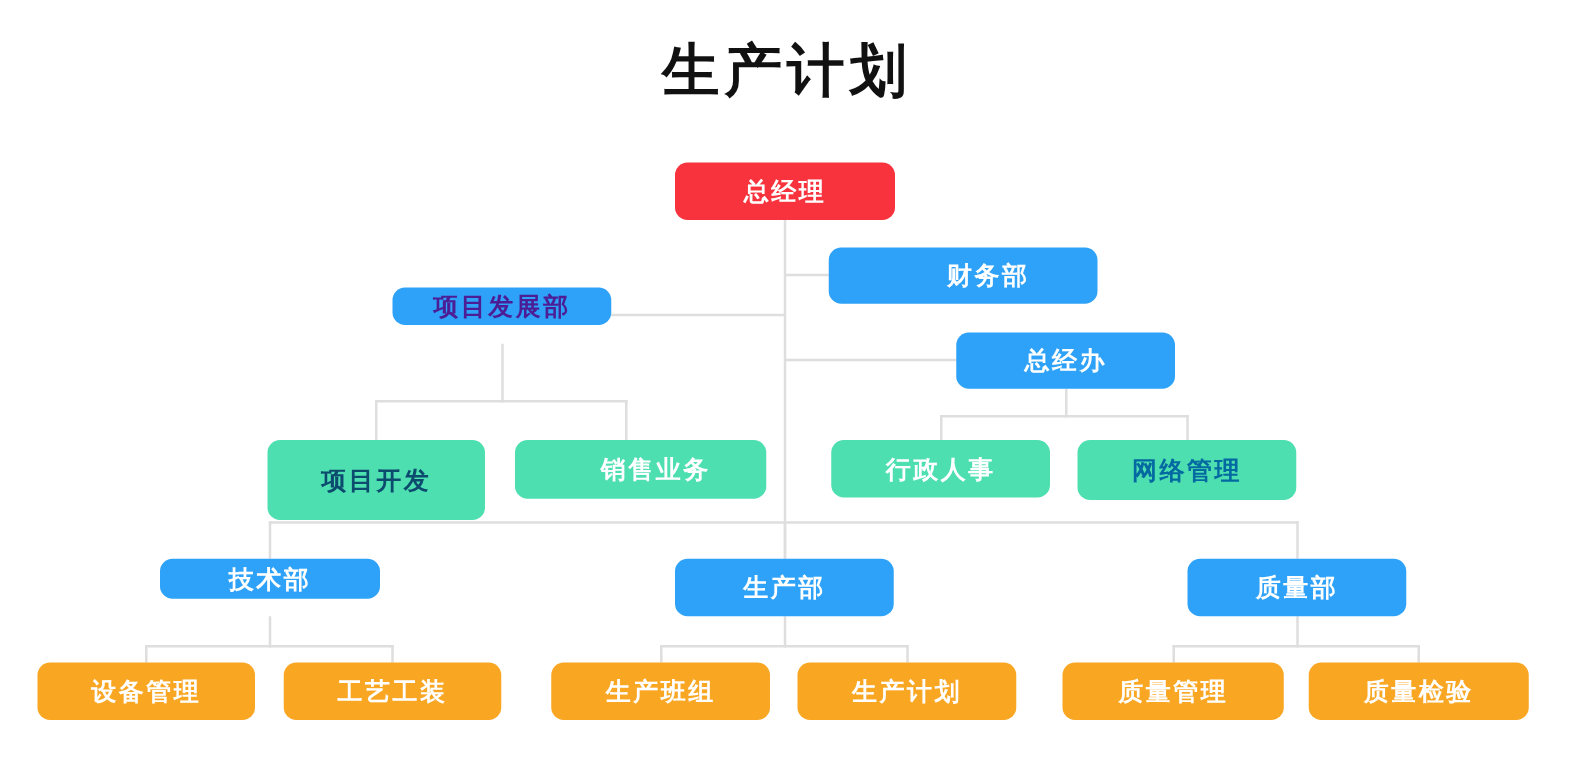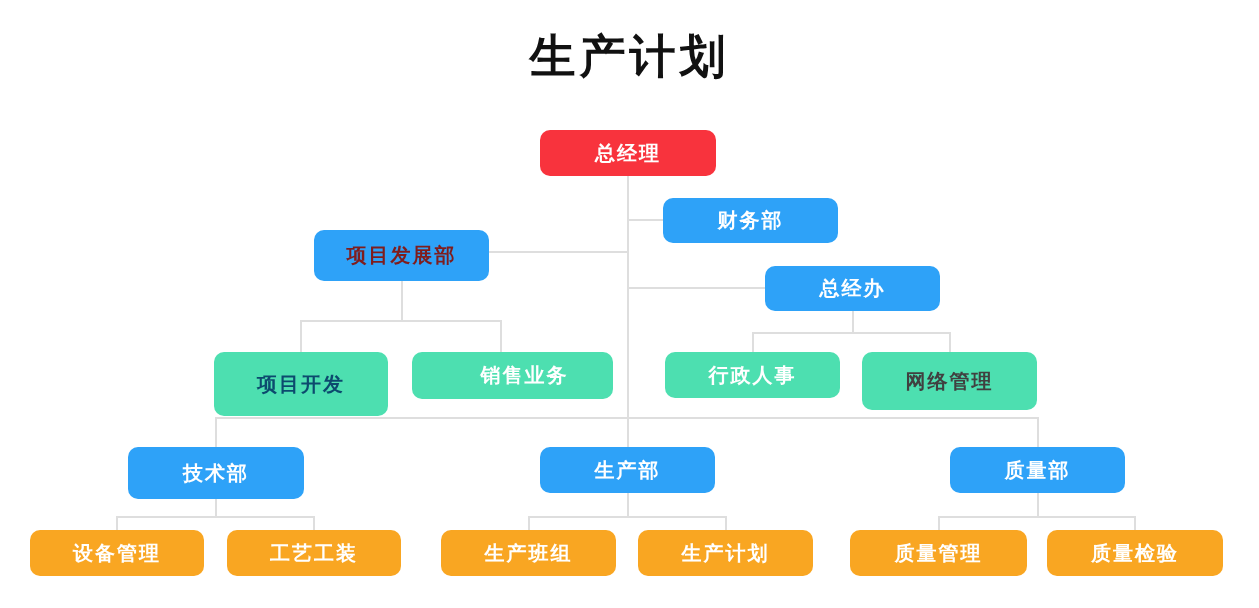--- a/index.html
+++ b/index.html
@@ -47,42 +47,42 @@
     <div class="connector" style="left: 527.5px; top: 516px; width: 199px; height: 2px; background: rgb(222, 222, 222);"></div>
     <div class="connector" style="left: 527.5px; top: 516px; width: 2px; height: 14px; background: rgb(222, 222, 222);"></div>
     <div class="connector" style="left: 724.5px; top: 516px; width: 2px; height: 14px; background: rgb(222, 222, 222);"></div>
     <div class="connector" style="left: 1036.5px; top: 493px; width: 2px; height: 25px; background: rgb(222, 222, 222);"></div>
     <div class="connector" style="left: 937.5px; top: 516px; width: 198.5px; height: 2px; background: rgb(222, 222, 222);"></div>
     <div class="connector" style="left: 937.5px; top: 516px; width: 2px; height: 14px; background: rgb(222, 222, 222);"></div>
     <div class="connector" style="left: 1134px; top: 516px; width: 2px; height: 14px; background: rgb(222, 222, 222);"></div>
     <div class="node" style="left: 540px; top: 130px; width: 176px; height: 46px; background: rgb(248, 51, 61); color: rgb(255, 255, 255);">
       <span>总经理</span>
     </div>
-    <div class="node" style="left: 663px; top: 198px; width: 175px; height: 45px; background: rgb(46, 162, 248); color: rgb(255, 255, 255);">
+    <div class="node" style="left: 663px; top: 198px; width: 175px; height: 45px; background: rgb(46, 162, 248); color: rgb(255, 255, 255); padding-left: 40px;">
       <span>财务部</span>
     </div>
-    <div class="node" style="left: 314px; top: 230px; width: 175px; height: 51px; background: rgb(46, 162, 248); color: #7f1d1d;">
+    <div class="node" style="left: 314px; top: 230px; width: 175px; height: 30px; background: rgb(46, 162, 248); color: #4c1d95;">
       <span>项目发展部</span>
     </div>
     <div class="node" style="left: 765px; top: 266px; width: 175px; height: 45px; background: rgb(46, 162, 248); color: rgb(255, 255, 255);">
       <span>总经办</span>
     </div>
     <div class="node" style="left: 214px; top: 352px; width: 174px; height: 64px; background: rgb(77, 223, 176); color: #0c4a6e;">
       <span>项目开发</span>
     </div>
     <div class="node" style="left: 412px; top: 352px; width: 177px; height: 47px; background: rgb(77, 223, 176); color: rgb(255, 255, 255); padding-left: 24px;">
       <span>销售业务</span>
     </div>
     <div class="node" style="left: 665px; top: 352px; width: 175px; height: 46px; background: rgb(77, 223, 176); color: rgb(255, 255, 255);">
       <span>行政人事</span>
     </div>
-    <div class="node" style="left: 862px; top: 352px; width: 175px; height: 58px; background: rgb(77, 223, 176); color: #404040;">
+    <div class="node" style="left: 862px; top: 352px; width: 175px; height: 48px; background: rgb(77, 223, 176); color: #0369a1;">
       <span>网络管理</span>
     </div>
-    <div class="node" style="left: 128px; top: 447px; width: 176px; height: 52px; background: rgb(46, 162, 248); color: rgb(255, 255, 255); text-align: right;">
+    <div class="node" style="left: 128px; top: 447px; width: 176px; height: 32px; background: rgb(46, 162, 248); color: rgb(255, 255, 255); text-align: right;">
       <span>技术部</span>
     </div>
     <div class="node" style="left: 540px; top: 447px; width: 175px; height: 46px; background: rgb(46, 162, 248); color: rgb(255, 255, 255);">
       <span>生产部</span>
     </div>
     <div class="node" style="left: 950px; top: 447px; width: 175px; height: 46px; background: rgb(46, 162, 248); color: rgb(255, 255, 255);">
       <span>质量部</span>
     </div>
     <div class="node" style="left: 30px; top: 530px; width: 174px; height: 46px; background: rgb(249, 166, 34); color: rgb(255, 255, 255);">
       <span>设备管理</span>

